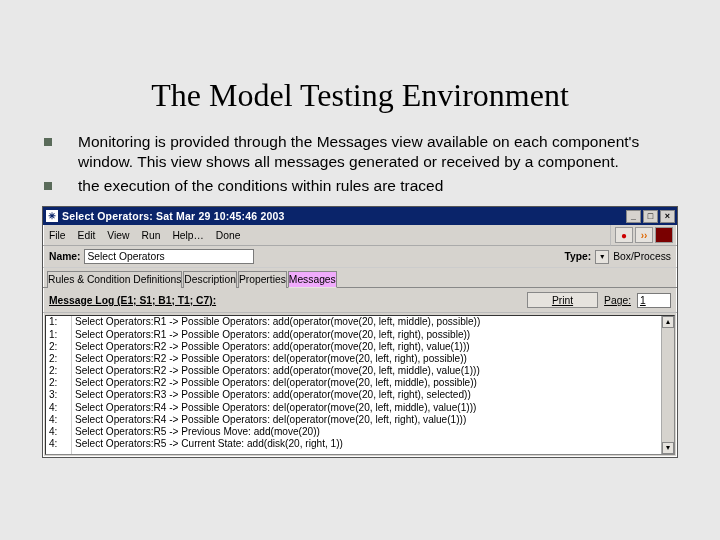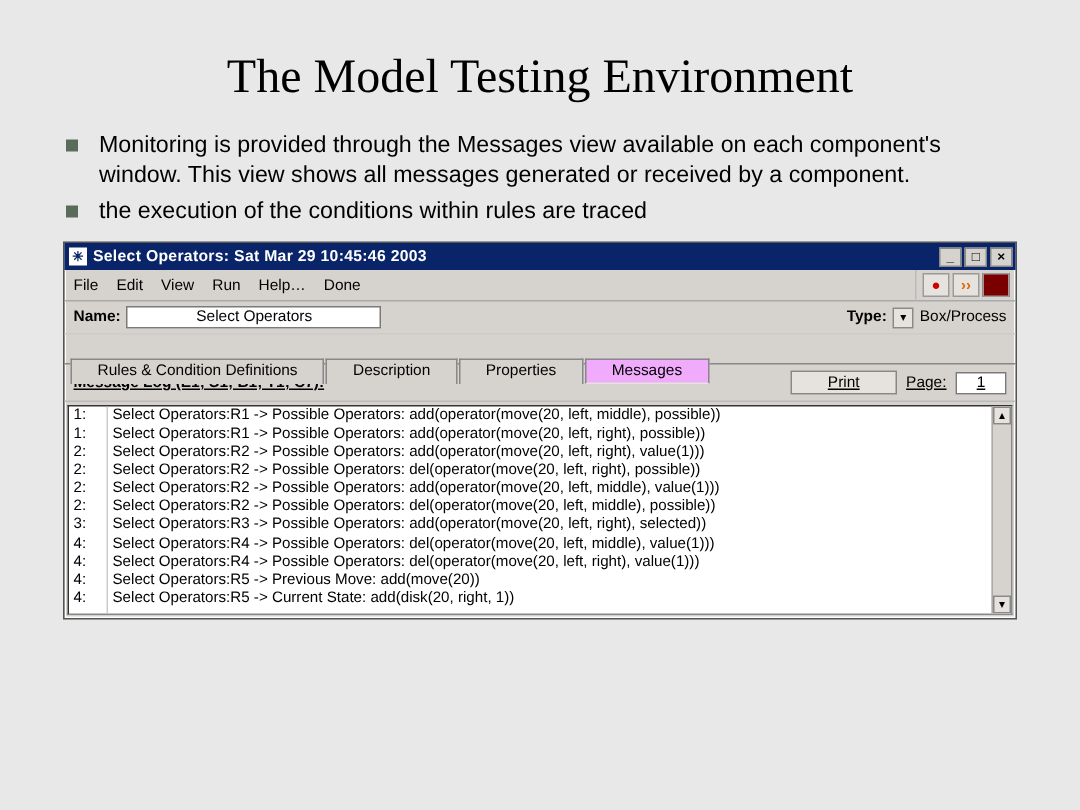--- a/index.html
+++ b/index.html
@@ -6,36 +6,38 @@
   body {
     margin: 0;
     width: 720px;
     height: 540px;
     background: #e8e8e8;
     font-family: Arial, Helvetica, sans-serif;
     overflow: hidden;
   }
   .slide {
     padding: 22px 40px 10px 40px;
+    margin-top: 45px;
   }
   .title {
     font-family: "Times New Roman", serif;
     font-size: 32px;
     text-align: center;
     margin: 10px 0 18px 0;
   }
   .bullets {
     font-family: Verdana, Arial, sans-serif;
     font-size: 15.5px;
     line-height: 1.32;
     margin: 0 2px 10px 2px;
   }
   .bullet {
     display: flex;
     margin-bottom: 3px;
+    gap: 12px;
   }
   .bullet .sq {
     width: 8px;
     height: 8px;
     background: #5a6b5a;
     margin: 6px 14px 0 2px;
     flex: 0 0 8px;
   }
   .bullet .txt { flex: 1; }
   
@@ -98,39 +100,39 @@
     display:flex; align-items:center;
     padding: 3px 6px; gap:4px;
     border-bottom: 1px solid #ccc;
   }
   .row .lbl { font-weight:bold; }
   .in {
     border: 1px solid #7a7a7a;
     background:#fff;
     height: 15px;
     padding: 1px 2px;
-    font-family: inherit; font-size: 10.3px; text-align: center;
+    font-family: inherit; font-size: 10.3px;
   }
   .in.grow { flex:1; }
   .type-dd {
     width: 14px; height: 14px; border:1px solid #888; background:#e6e3de;
     display:inline-flex;align-items:center;justify-content:center;font-size:8px;
   }
   .tabs {
     display:flex; gap:0; padding: 2px 4px 0 4px;
     border-bottom: 1px solid #888;
   }
   .tab {
     border: 1px solid #888;
     border-bottom: none;
-    padding: 2px 17px;
+    padding: 2px 0;
     background:#d6d3ce;
     margin-right: 1px;
     position:relative;
-    top:14px;
+    top:1px;
   }
   .tab.active { background:#f0abfc; font-weight:normal; border-bottom:1px solid #e6e3de;}
   .logbar {
     display:flex; align-items:center;
     padding: 4px 6px; gap:6px;
     border-bottom: 1px solid #bbb;
     text-decoration: underline;
   }
   .logbar .lbl { font-weight:bold; flex:1;}
   .btn {

